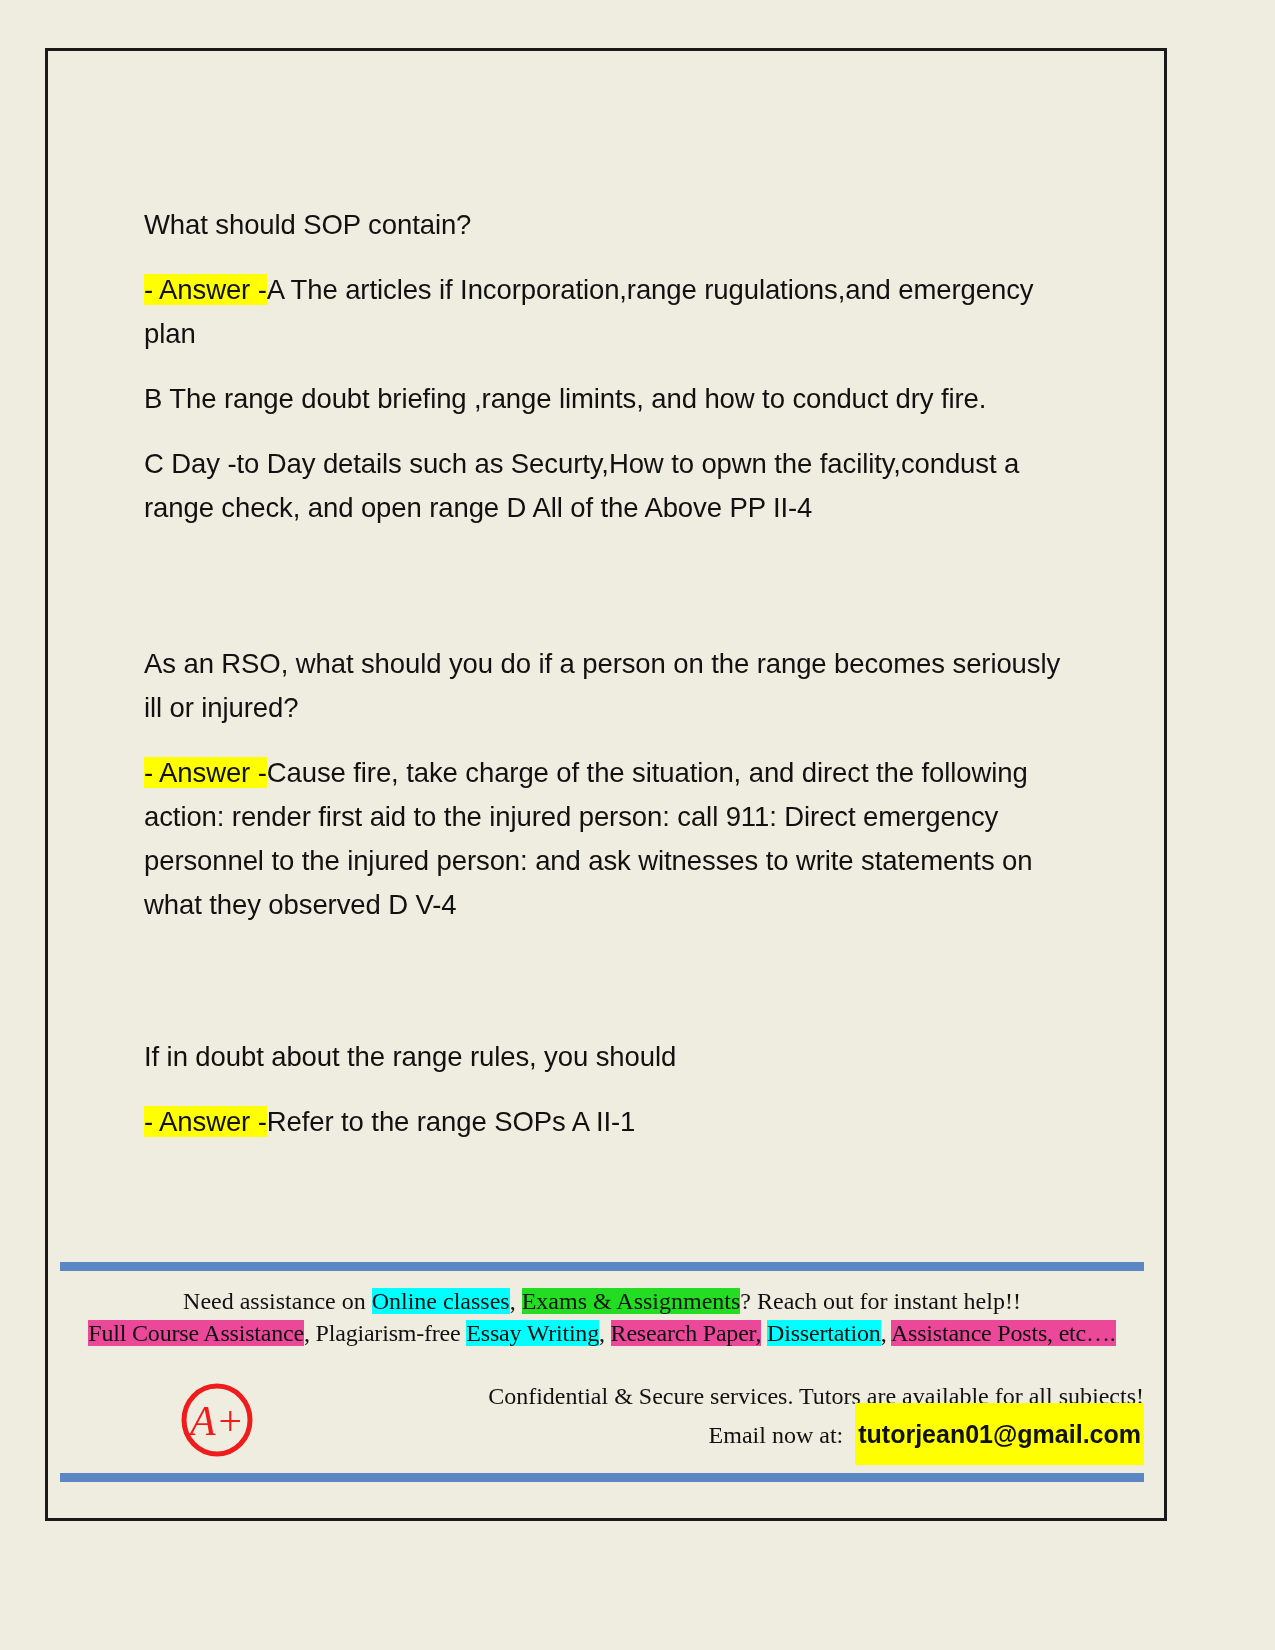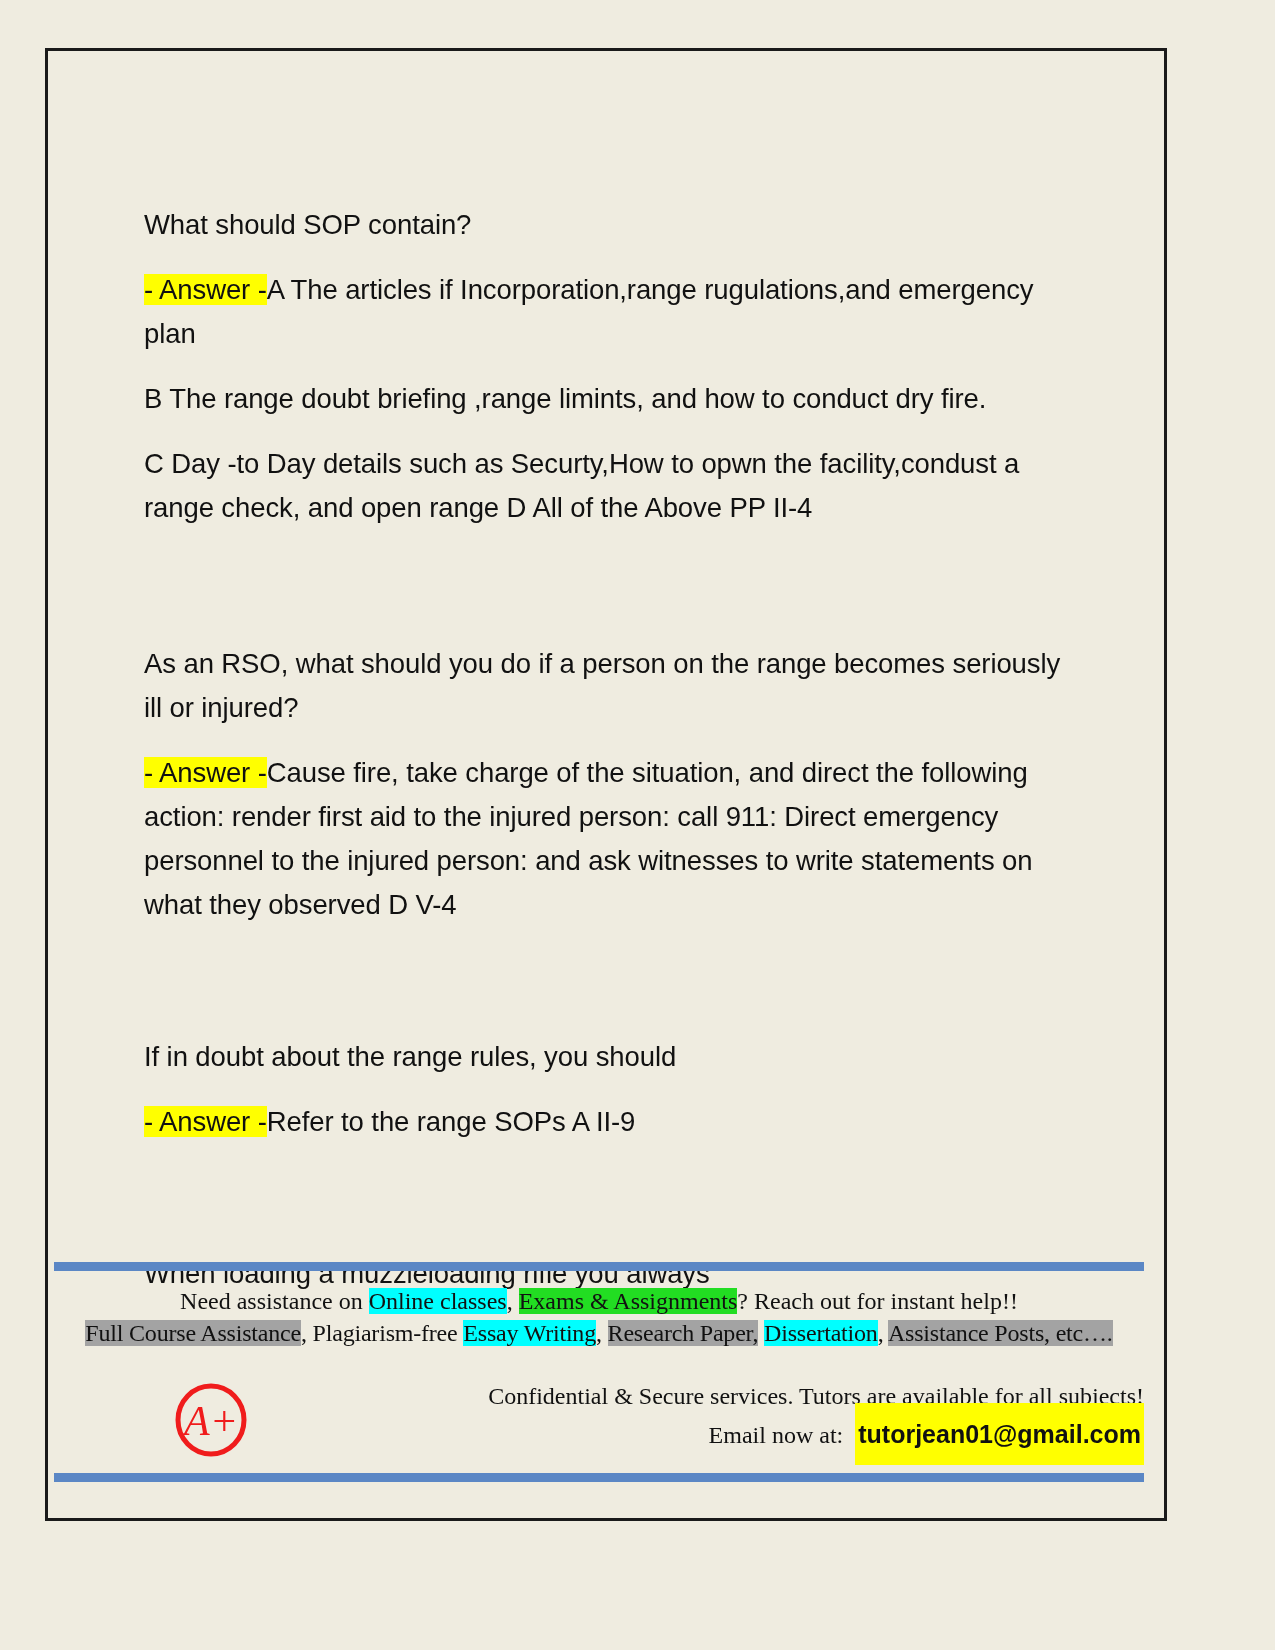--- a/index.html
+++ b/index.html
@@ -39,21 +39,21 @@
   }
   p.gap-sm { margin-bottom: 21px; }
   p.gap-lg { margin-bottom: 108px; }
   p.gap-xl { margin-bottom: 112px; }
   .hl-yellow {
     background: #ffff00;
   }
   
   .footer {
     position: absolute;
-    left: 6px;
+    left: 12px;
     right: 20px;
     bottom: 20px;
     height: 236px;
   }
   .rule {
     height: 9px;
     background: #5b87c5;
     width: 100%;
   }
   .rule.top { margin-bottom: 14px; }
@@ -62,21 +62,21 @@
     font-family: "Liberation Serif", serif;
     font-size: 24px;
     color: #111111;
     text-align: center;
     line-height: 32px;
     white-space: nowrap;
   }
   .f-line.l2 { letter-spacing: -0.2px; }
   .hl-cyan { background: #00ffff; }
   .hl-green { background: #22dd22; }
-  .hl-y { background: #a3a3a3; }
+  .hl-y { background: #ec4899; }
   .promo {
     position: relative;
     margin-top: 28px;
     height: 96px;
   }
   .logo {
     position: absolute;
     left: 120px;
     top: 6px;
     width: 74px;
@@ -113,23 +113,22 @@
     <p class="para gap-sm">B The range doubt briefing ,range limints, and how to conduct dry fire.</p>
 
     <p class="para gap-xl">C Day -to Day details such as Securty,How to opwn the facility,condust a range check, and open range D All of the Above PP II-4</p>
 
     <p class="para gap-sm">As an RSO, what should you do if a person on the range becomes seriously ill or injured?</p>
 
     <p class="para gap-lg"><span class="hl-yellow">- Answer -</span><span>Cause fire, take charge of the situation, and direct the following action: render first aid to the injured person: call 911: Direct emergency personnel to the injured person: and ask witnesses to write statements on what they observed D V-4</span></p>
 
     <p class="para gap-sm">If in doubt about the range rules, you should</p>
 
-    <p class="para gap-lg"><span class="hl-yellow">- Answer -</span><span>Refer to the range SOPs A II-9</span></p>
+    <p class="para gap-lg"><span class="hl-yellow">- Answer -</span><span>Refer to the range SOPs A II-1</span></p>
 
-    <p class="para">When loading a muzzleloading rifle you always</p>
 
   </div>
 
   <div class="footer">
 
     <div class="rule top"></div>
 
     <div class="f-line"><span>Need assistance on </span><span class="hl-cyan">Online classes</span><span>, </span><span class="hl-green">Exams &amp; Assignments</span><span>? Reach out for instant help!!</span></div>
 
     <div class="f-line l2"><span class="hl-y">Full Course Assistance</span><span>, </span><span>Plagiarism-free </span><span class="hl-cyan">Essay Writing</span><span>, </span><span class="hl-y">Research Paper,</span><span> </span><span class="hl-cyan">Dissertation</span><span>, </span><span class="hl-y">Assistance Posts, etc….</span></div>

